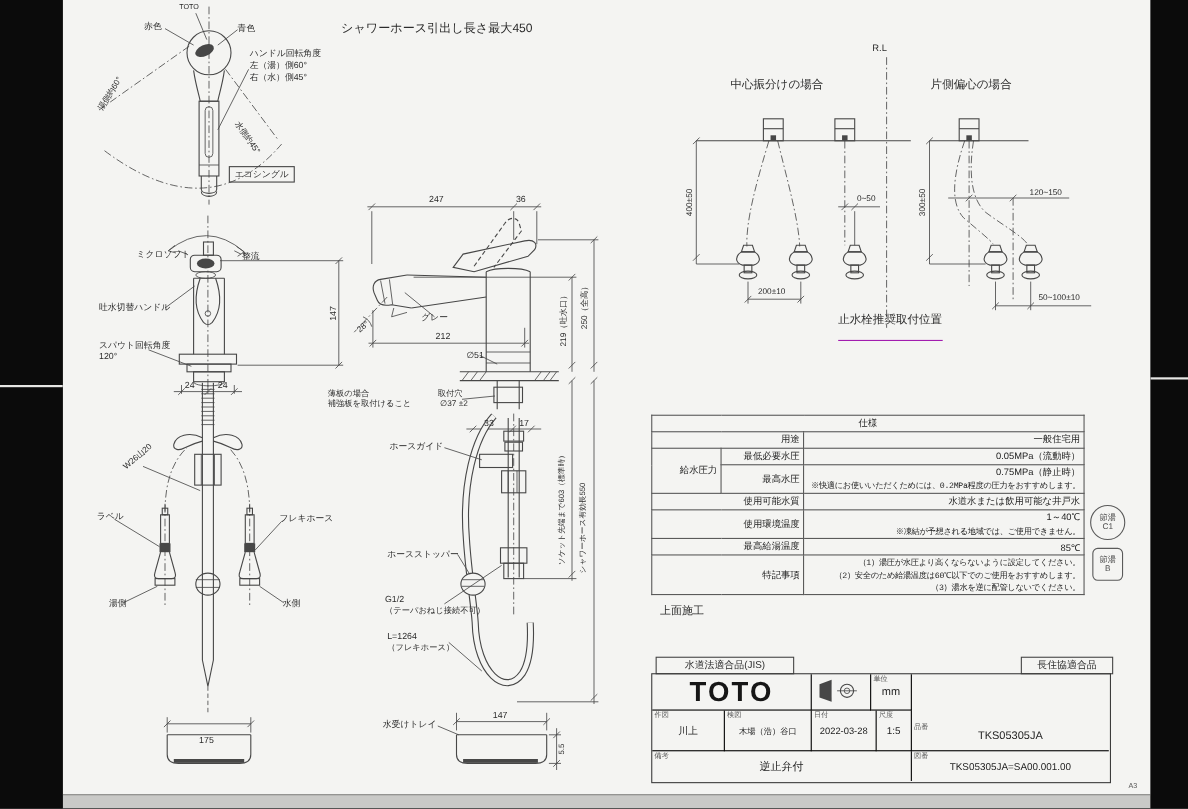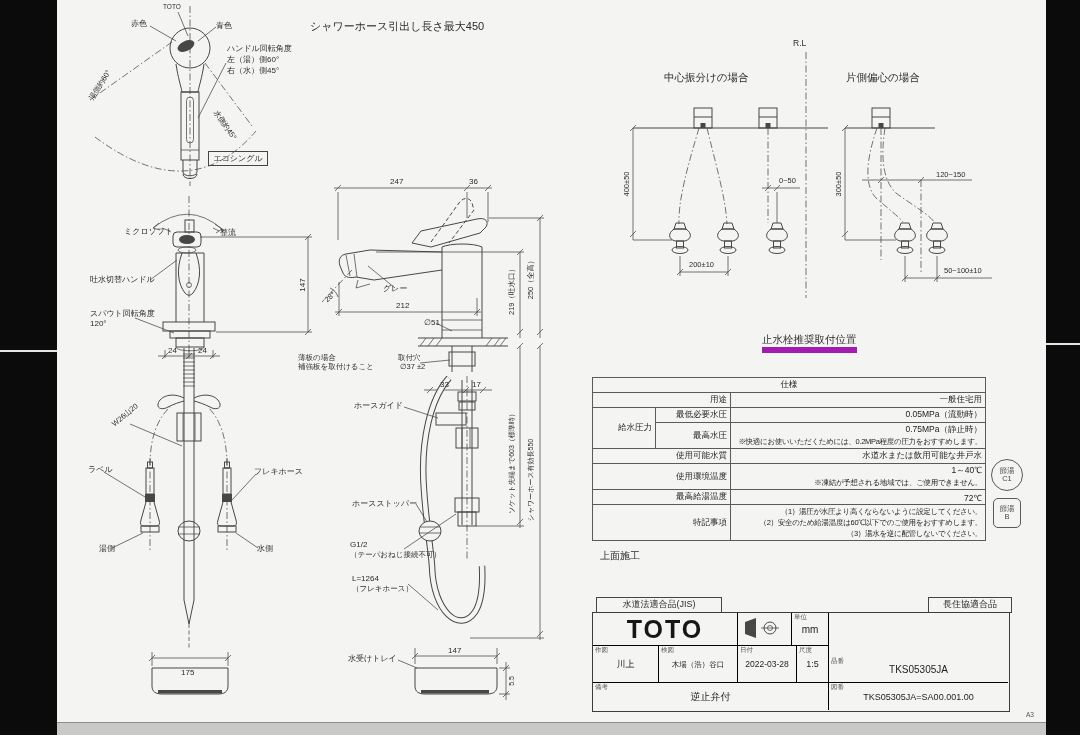--- a/index.html
+++ b/index.html
@@ -14,32 +14,32 @@
          border-top:1px solid #8e8e8c;z-index:4;}
   .lbl{position:absolute;font-size:8px;line-height:1.25;color:#2b2b2b;white-space:nowrap;z-index:3;}
   .s65{font-size:6.5px}.s7{font-size:7px}.s75{font-size:7.5px}.s85{font-size:8.5px}
   .s9{font-size:9px}.s10{font-size:10px}.s105{font-size:10.5px}.s11{font-size:11px}
   .rot{transform:translate(-50%,-50%) rotate(-90deg);}
   .rn40{transform:translate(-50%,-50%) rotate(-40deg);}
   .rn58{transform:translate(-50%,-50%) rotate(-58deg);}
   .rp55{transform:translate(-50%,-50%) rotate(55deg);}
   .box{position:absolute;border:1px solid #454545;display:flex;align-items:center;
        justify-content:center;z-index:3;background:transparent;}
-  .underl{border-bottom:6px solid #a21caf;padding-bottom:1px;margin-top:48px;}
+  .underl{border-bottom:1px solid #a21caf;padding-bottom:11px;}
   
   .ln{stroke:#474747;fill:none;stroke-width:1;}
   .thin{stroke-width:.75;}
   .dd{stroke-dasharray:7 2.5 1.5 2.5;}
   .dsh{stroke-dasharray:4 2.5;}
   .fl{fill:#474747;stroke:none;}
   
   #spec{position:absolute;left:592px;top:377px;width:394px;border-collapse:collapse;z-index:3;}
   #spec td{border:1px solid #5a5a5a;font-size:8.5px;color:#222;padding:1px 3px;vertical-align:middle;text-align:right;}
   #spec .c{text-align:center;}
-  #spec .note{font-size:7.5px;letter-spacing:-0.3px;}
+  #spec .note{font-size:7.5px;letter-spacing:-0.3px;font-family:Liberation Mono, monospace;}
   
   .stamp{position:absolute;border:1.5px solid #5a5a5a;color:#4a4a4a;display:flex;flex-direction:column;
          align-items:center;justify-content:center;line-height:1.05;z-index:3;font-size:7.5px;}
   
   #tb{position:absolute;left:592px;top:612px;width:418px;height:100px;border:1.5px solid #3c3c3c;
       box-sizing:border-box;z-index:3;}
   .cell{position:absolute;box-sizing:border-box;border-color:#3c3c3c;}
   .cl-lab{position:absolute;top:0;left:2px;font-size:6.5px;color:#555;}
   .cv{width:100%;height:100%;display:flex;align-items:center;justify-content:center;color:#1d1d1d;}
   .logo{font-weight:bold;font-size:25px;letter-spacing:2px;color:#161616;}
@@ -314,21 +314,21 @@
   </tr>
   <tr>
     <td colspan="2">使用環境温度</td>
     <td>
       <span>1～40℃</span><br>
       <span class="note">※凍結が予想される地域では、ご使用できません。</span>
     </td>
   </tr>
   <tr>
     <td colspan="2">最高給湯温度</td>
-    <td>72℃</td>
+    <td>85℃</td>
   </tr>
   <tr>
     <td colspan="2">特記事項</td>
     <td>
       <span class="note">（1）湯圧が水圧より高くならないように設定してください。</span><br>
       <span class="note">（2）安全のため給湯温度は60℃以下でのご使用をおすすめします。</span><br>
       <span class="note">（3）湯水を逆に配管しないでください。</span>
     </td>
   </tr>
 </tbody>

